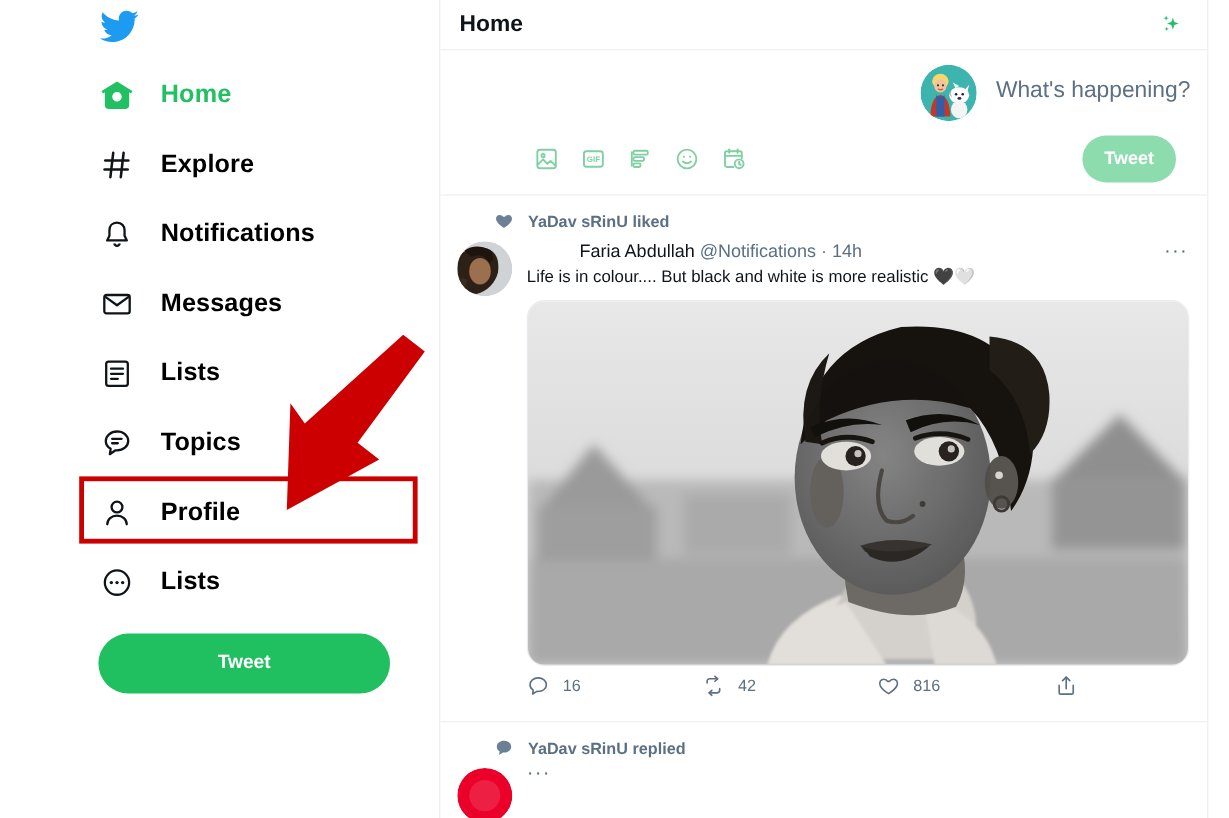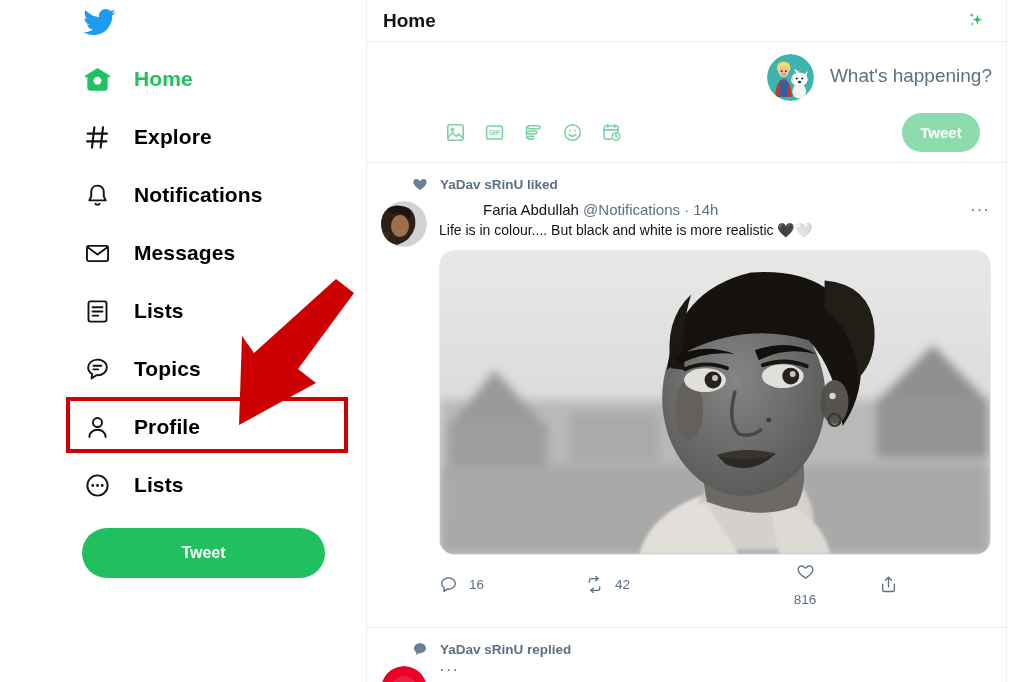--- a/index.html
+++ b/index.html
@@ -111,21 +111,21 @@
     width: 552px; height: 305px;
     border-radius: 15px; overflow: hidden;
     border: 1px solid #e6ecf0;
     cursor: pointer;
   }
   .photo-card svg { display: block; width: 100%; height: 100%; }
 
   .actions { display: flex; align-items: center; margin: 7px 0 8px 0; }
   .action { display: flex; align-items: center; gap: 11px; cursor: pointer; color: #5b7083; }
   .action-count { font-size: 13.5px; color: #5b7083; }
-  .a-reply { width: 146px; } .a-rt { width: 146px; } .a-like { width: 148px; flex-direction: column; }
+  .a-reply { width: 146px; } .a-rt { width: 146px; } .a-like { width: 148px; }
 
   
   .anno-box {
     position: absolute; left: 66px; top: 397px;
     width: 282px; height: 56px;
     border: 4px solid #cc0000; background: transparent;
     pointer-events: none; z-index: 30;
   }
   .anno-arrow { position: absolute; left: 236px; top: 275px; z-index: 31; pointer-events: none; }
 </style>

